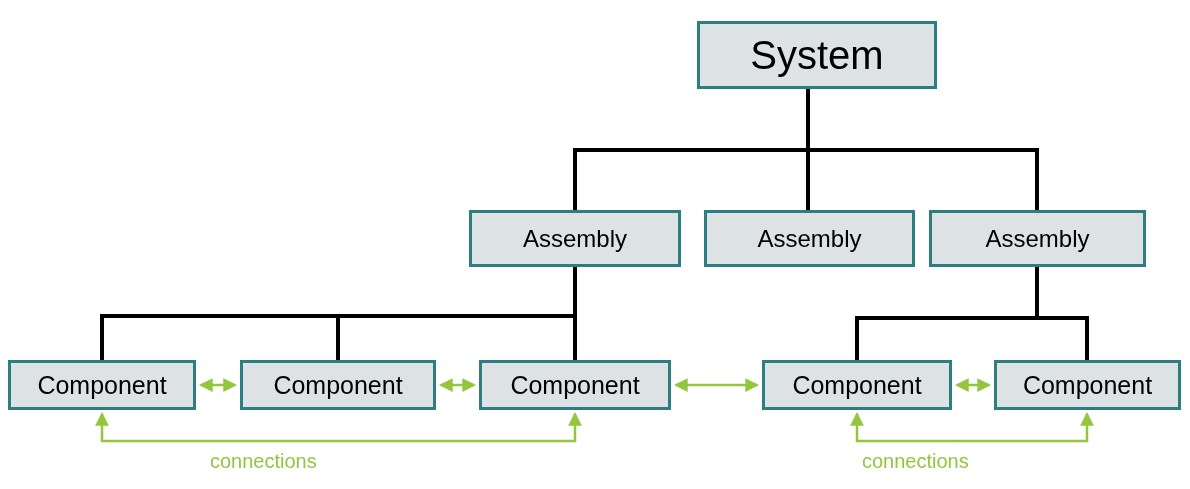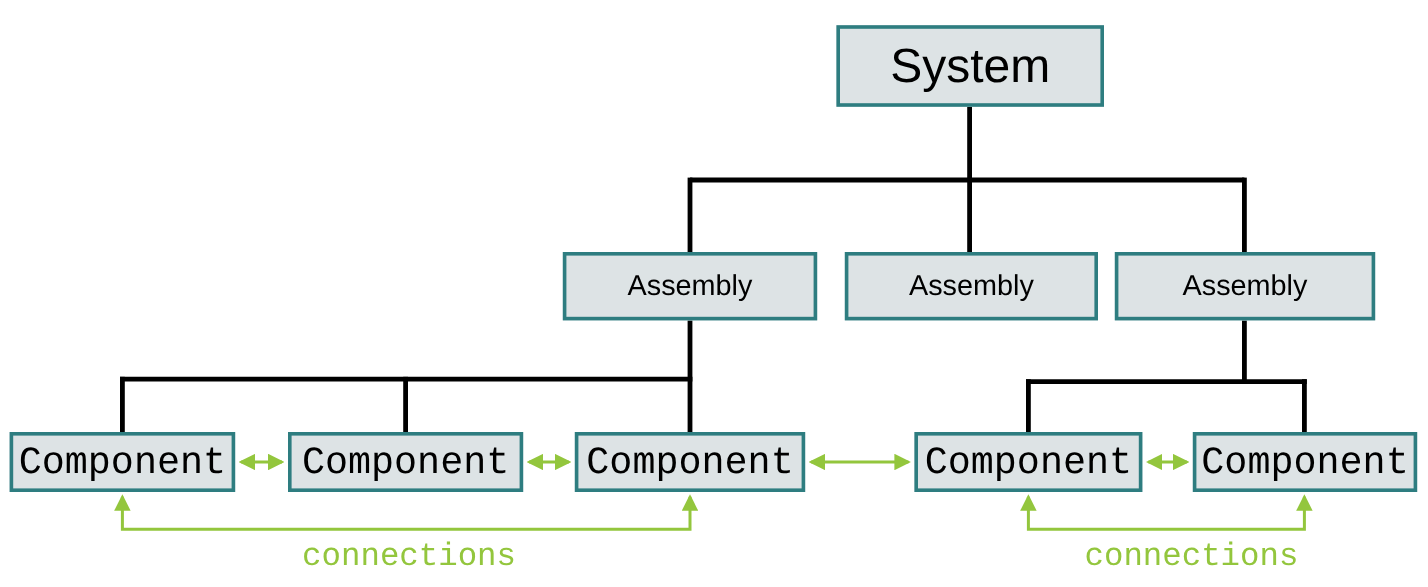--- a/index.html
+++ b/index.html
@@ -44,28 +44,27 @@
     display: flex;
     align-items: center;
     justify-content: center;
     background: var(--box-fill);
     border: 3px solid var(--box-border);
     color: #000000;
     white-space: nowrap;
   }
   .node.system   { font-size: 40px; }
   .node.assembly { font-size: 24px; }
-  .node.component{ font-size: 32px; font-family: Liberation Mono, monospace; }
+  .node.component{ font-size: 25px; }
   .conn-label {
     position: absolute;
     color: var(--accent-green);
-    font-size: 27px;
-    text-align: right;
+    font-size: 20px;
+    text-align: left;
     width: 220px;
-    font-family: Liberation Mono, monospace;
   }
 </style>
 </head>
 <body>
 
 <div class="canvas">
 
   <svg class="wires" width="1190" height="489" viewBox="0 0 1190 489">
     <defs>
       <marker id="arrowhead" viewBox="0 0 10 10" refX="8.5" refY="5" markerWidth="5.5" markerHeight="5.5" orient="auto-start-reverse">
@@ -94,21 +93,21 @@
     <g class="green-lines">
       <path d="M201 385 L235 385" marker-start="url(#arrowhead)" marker-end="url(#arrowhead)"></path>
       <path d="M441 385 L474 385" marker-start="url(#arrowhead)" marker-end="url(#arrowhead)"></path>
       <path d="M676 385 L757 385" marker-start="url(#arrowhead)" marker-end="url(#arrowhead)"></path>
       <path d="M957 385 L989 385" marker-start="url(#arrowhead)" marker-end="url(#arrowhead)"></path>
       <path d="M102 414 L102 441 L575 441 L575 414" marker-start="url(#arrowhead)" marker-end="url(#arrowhead)"></path>
       <path d="M857 414 L857 441 L1087 441 L1087 414" marker-start="url(#arrowhead)" marker-end="url(#arrowhead)"></path>
     </g>
   </svg>
 
-  <div class="node system" style="left:697px; top:21px; width:223px; height:68px;">System</div>
+  <div class="node system" style="left:697px; top:21px; width:240px; height:68px;">System</div>
 
   <div class="node assembly" style="left:469px; top:210px; width:212px; height:57px;">Assembly</div>
 
   <div class="node assembly" style="left:704px; top:210px; width:211px; height:57px;">Assembly</div>
 
   <div class="node assembly" style="left:929px; top:210px; width:217px; height:57px;">Assembly</div>
 
   <div class="node component" style="left:8px; top:360px; width:188px; height:50px;">Component</div>
 
   <div class="node component" style="left:240px; top:360px; width:196px; height:50px;">Component</div>

